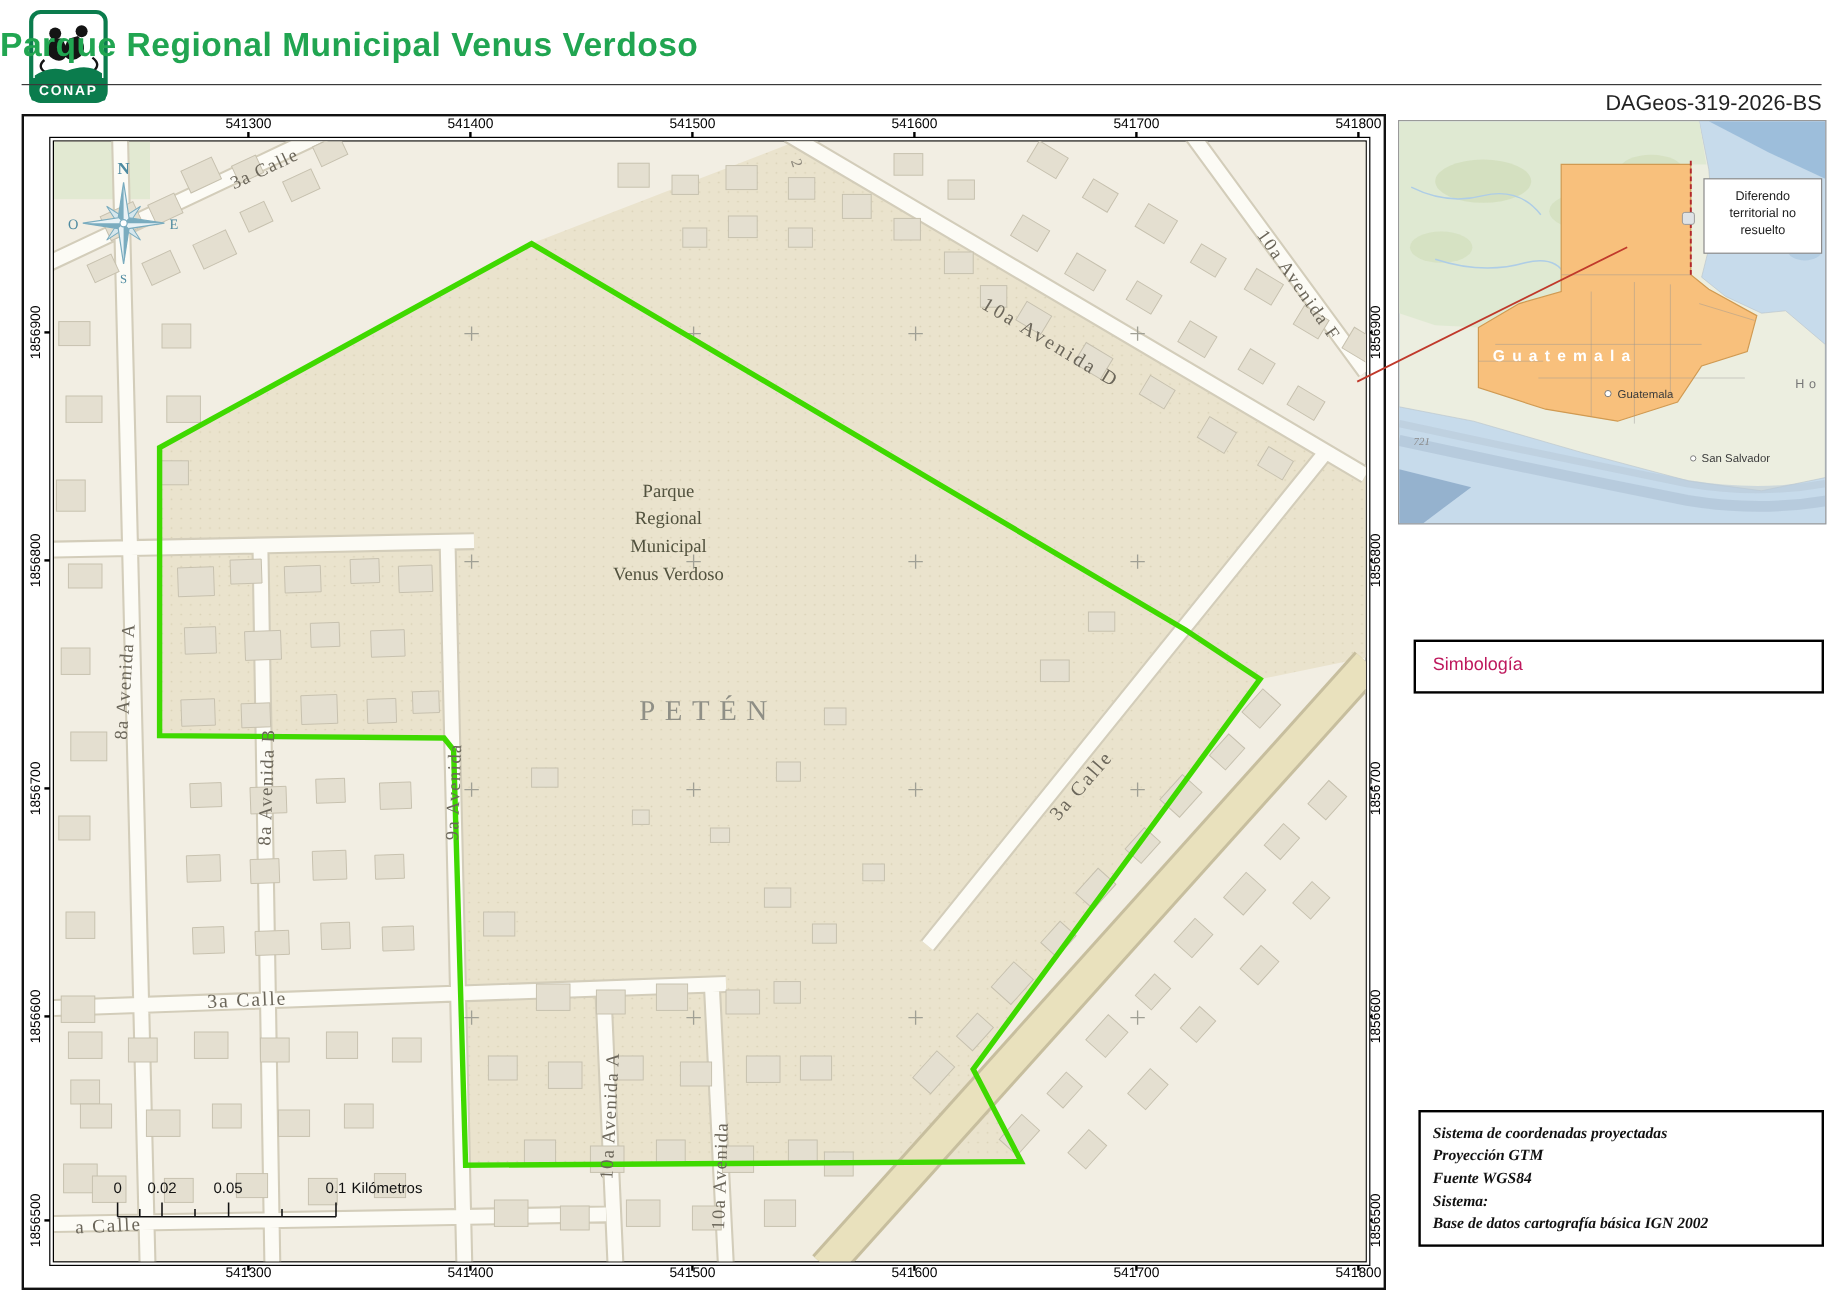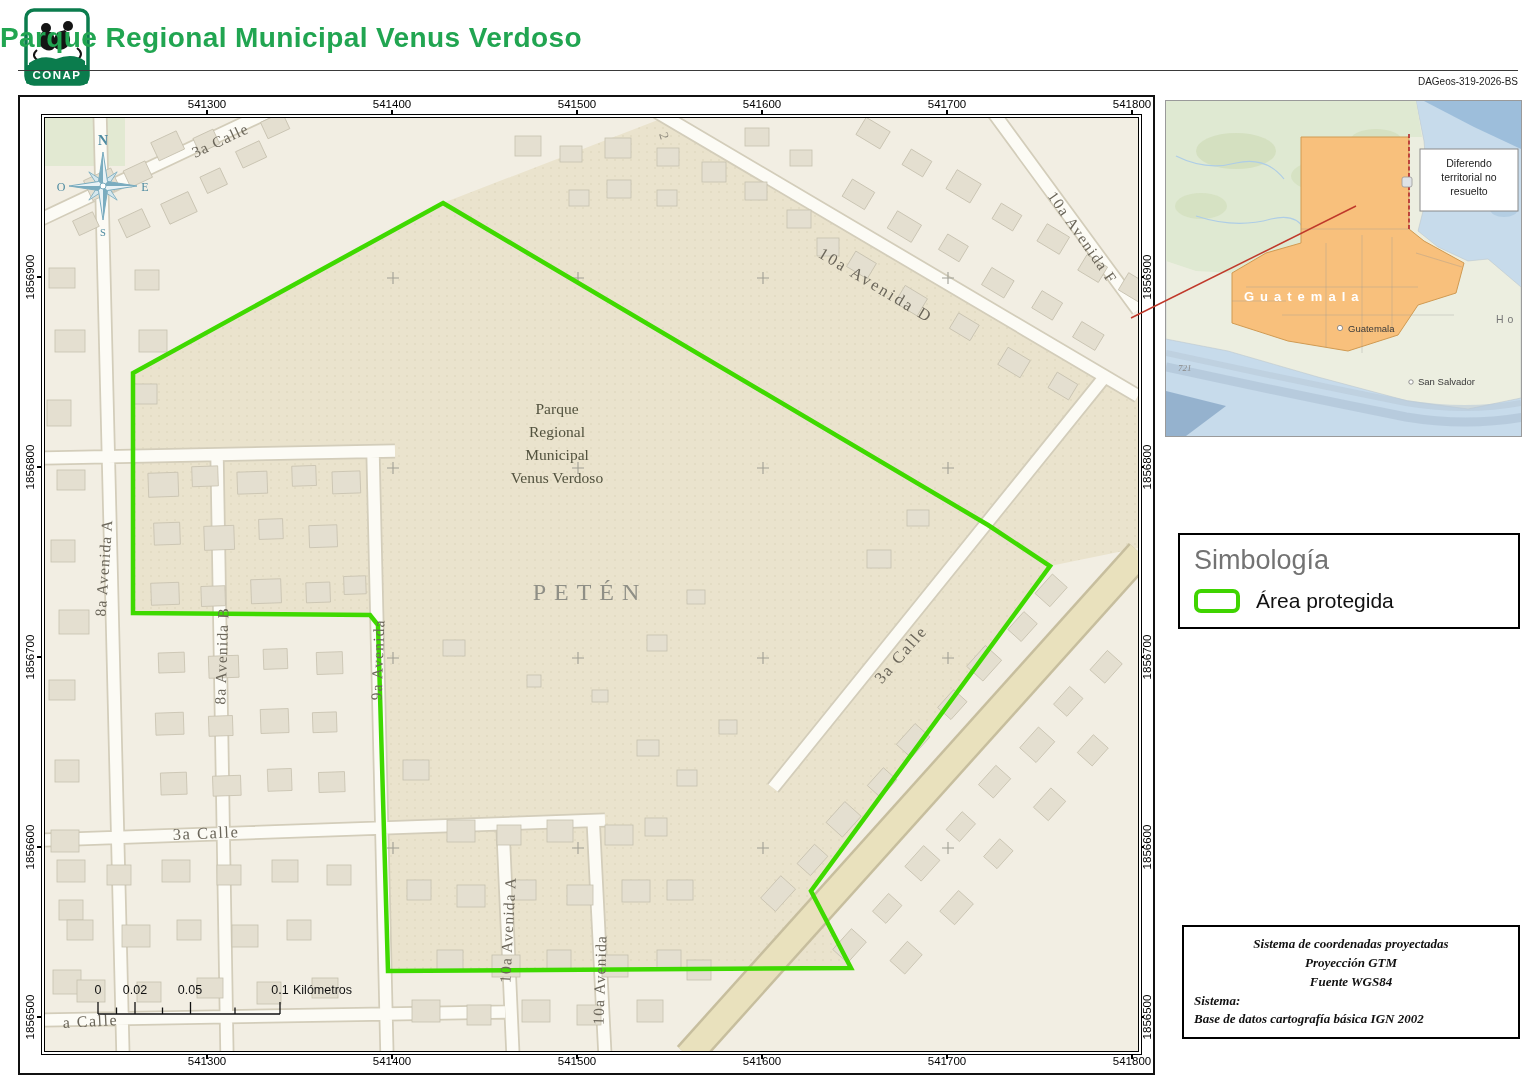--- a/index.html
+++ b/index.html
@@ -2,51 +2,51 @@
 <html><head>
 <meta charset="utf-8">
 <style>
   html,body{margin:0;padding:0;background:#fff;}
   body{width:1536px;height:1089px;position:relative;font-family:"Liberation Sans",sans-serif;overflow:hidden;}
   
   .logo{position:absolute;left:24px;top:8px;width:66px;height:78px;}
   .page-title{position:absolute;left:0;top:22px;width:100%;
     font-size:28px;font-weight:600;letter-spacing:.4px;color:#21a551;}
   .header-rule{position:absolute;left:18px;right:18px;top:70px;border-top:1.6px solid #3a3a3a;}
-  .doc-id{position:absolute;right:18px;top:76px;font-size:10px;color:#222;}
+  .doc-id{position:absolute;right:18px;top:76px;font-size:18px;color:#222;}
   
   .map-frame{position:absolute;left:18px;top:95px;width:1137px;height:980px;
     border:2px solid #111;background:#fff;box-sizing:border-box;}
   .co{position:absolute;font-size:11.5px;color:#000;white-space:nowrap;}
   .ct{top:1px;transform:translateX(-50%);}
   .cb{top:958px;transform:translateX(-50%);}
   .cl{left:10px;transform:translate(-50%,-50%) rotate(-90deg);}
   .cr{left:1127px;transform:translate(-50%,-50%) rotate(-90deg);}
   .tv{position:absolute;width:1.5px;height:6px;background:#000;}
   .th{position:absolute;width:6px;height:1.5px;background:#000;}
   .map-inner{position:absolute;left:24px;top:20px;width:1093px;height:933px;
     border:1px solid #000;box-shadow:0 0 0 2px #fff,0 0 0 3px #000;background:#f2eee3;}
   .map-inner svg{display:block;}
   
   .inset-box{position:absolute;left:1165px;top:100px;width:355px;height:335px;
     border:1px solid #9a9a9a;box-sizing:content-box;background:#c7dbeb;}
   .legend-box{position:absolute;left:1178px;top:533px;width:342px;box-sizing:border-box;
     border:2px solid #000;background:#fff;padding:10px 14px 14px 14px;}
-  .legend-title{font-size:27px;color:#737373;}
+  .legend-title{font-size:15px;color:#be185d;}
   .legend-item{display:flex;align-items:center;gap:16px;margin-top:13px;}
   .legend-item span{font-size:21px;color:#111;}
   .sw{width:46px;height:24px;border-radius:7px;background:#fff;box-sizing:border-box;}
   .sw-gray{border:3px solid #a0a6ad;}
   .sw-green{border:4px solid #3fd400;}
   .credits-box{position:absolute;left:1182px;top:925px;width:338px;box-sizing:border-box;
     border:2px solid #000;background:#fff;padding:8px 10px;
     font-family:"Liberation Serif",serif;font-weight:bold;font-style:italic;
     font-size:13px;line-height:1.45;color:#111;}
   .credits-box p{margin:0;}
-  .c-center{text-align:center;}
+  .c-center{}
   .c-just{text-align:justify;}
   .overlay{position:absolute;left:0;top:0;pointer-events:none;z-index:10;}
 </style>
 </head>
 <body>
 
 <svg class="logo" viewBox="0 0 66 78">
   <rect x="2" y="2" width="62" height="74" rx="8" fill="#fff" stroke="#0b7c4d" stroke-width="3.5"></rect>
   <g>
     <circle cx="22" cy="20" r="5" fill="#141414"></circle>
@@ -387,24 +387,20 @@
     <text x="182" y="231" font-family="Liberation Sans, sans-serif" font-size="9.5" fill="#3a3a3a">Guatemala</text>
     <circle cx="245" cy="281" r="2.2" fill="#fff" stroke="#777" stroke-width="0.8"></circle>
     <text x="252" y="284" font-family="Liberation Sans, sans-serif" font-size="9.5" fill="#3a3a3a">San Salvador</text>
     <text x="12" y="270" font-family="Liberation Serif, serif" font-style="italic" font-size="9" fill="#8a8a8a">721</text>
     <text x="330" y="222" font-family="Liberation Sans, sans-serif" font-size="10.5" letter-spacing="4" fill="#777">Ho</text>
   </svg>
 </div>
 
 <div class="legend-box">
   <div class="legend-title">Simbología</div>
-  <div class="legend-item">
-    <div class="sw sw-green"></div>
-    <span>Área protegida</span>
-  </div>
 </div>
 
 <div class="credits-box">
   <p class="c-center">Sistema de coordenadas proyectadas</p>
   <p class="c-center">Proyección GTM</p>
   <p class="c-center">Fuente WGS84</p>
   <p>Sistema:</p>
   <p>Base de datos cartografía básica IGN 2002</p>
 </div>
 

